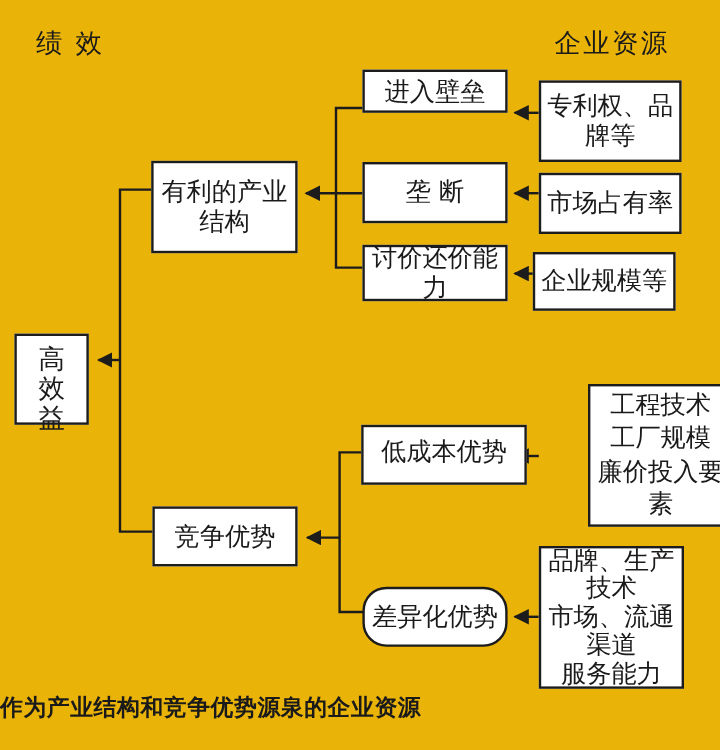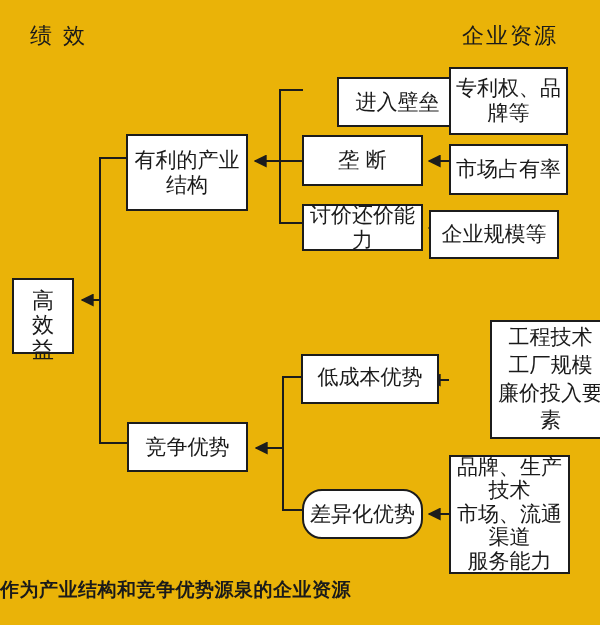--- a/index.html
+++ b/index.html
@@ -85,21 +85,21 @@
   </div>
 
   <div class="box" style="left:126px; top:134px; width:122px; height:77px;">
     <span>有利的产业结构</span>
   </div>
 
   <div class="box" style="left:127px; top:422px; width:121px; height:50px;">
     <span>竞争优势</span>
   </div>
 
-  <div class="box" style="left:302px; top:77px; width:121px; height:50px;margin-left:35px;">
+  <div class="box" style="left:302px; top:58px; width:121px; height:36px;">
     <span>进入壁垒</span>
   </div>
 
   <div class="box" style="left:302px; top:135px; width:121px; height:51px;">
     <span>垄 断</span>
   </div>
 
   <div class="box" style="left:302px; top:204px; width:121px; height:47px;">
     <span>讨价还价能力</span>
   </div>
@@ -113,21 +113,21 @@
   </div>
 
   <div class="box" style="left:449px; top:67px; width:119px; height:68px;">
     <span>专利权、品牌等</span>
   </div>
 
   <div class="box" style="left:449px; top:144px; width:119px; height:51px;">
     <span>市场占有率</span>
   </div>
 
-  <div class="box" style="left:429px; top:210px; width:130px; height:49px;align-items:center;">
+  <div class="box" style="left:444px; top:210px; width:119px; height:49px;align-items:center;">
     <span>企业规模等</span>
   </div>
 
   <div class="box box-eng" style="left:449px; top:320px; width:121px; height:119px;margin-left:41px;">
     <span class="pre">工程技术
 工厂规模
 廉价投入要素</span>
   </div>
 
   <div class="box box-brand" style="left:449px; top:455px; width:121px; height:119px;">

